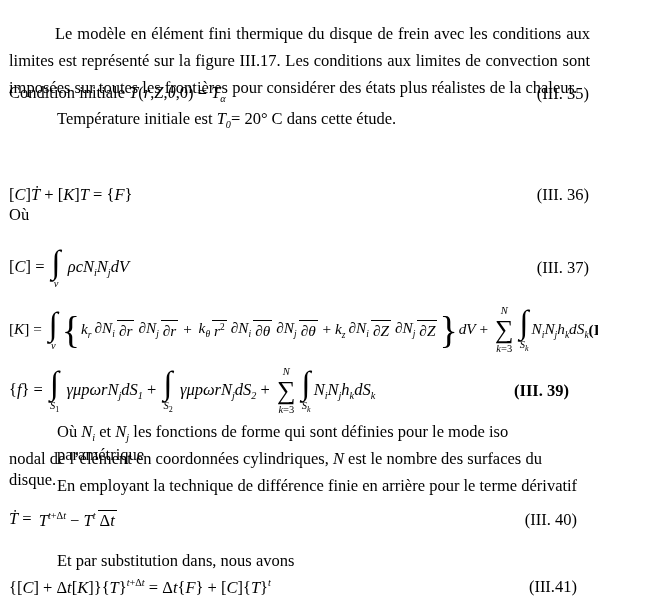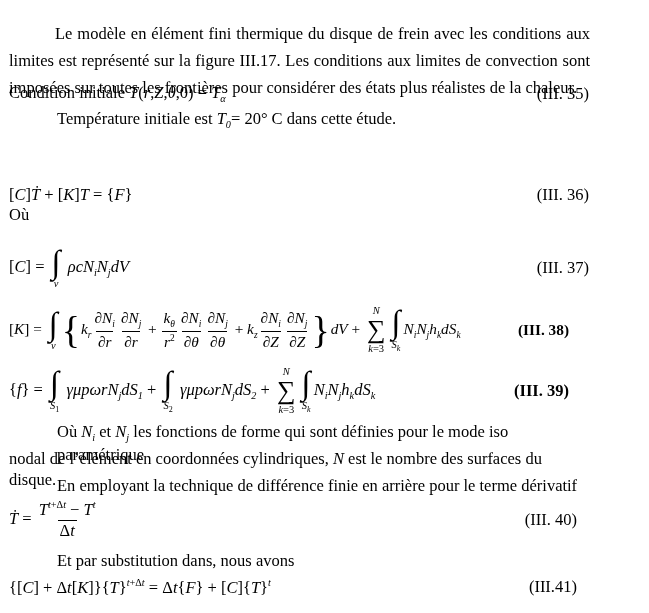--- a/index.html
+++ b/index.html
@@ -39,21 +39,20 @@
     line-height: 1;
   }
   .bigint { font-size: 33px; line-height: 0.95; font-style: normal; }
   .bigsum { font-size: 26px; line-height: 1; font-style: normal; }
   .opub { font-size: 10.5px; line-height: 1; margin-bottom: 1px; }
   .oplb { font-size: 10.5px; line-height: 1; margin-top: 1px; }
   .oplb sub, .opub sub { font-size: 8px; }
   
   .frac {
     display: inline-flex;
-    flex-direction: column;
     align-items: center;
     vertical-align: middle;
     margin: 0 1px;
     text-align: center;
     line-height: 1.15;
   }
   .frac .num { padding: 0 2px 1px 2px; }
   .frac .den { border-top: 1px solid #000; padding: 1px 2px 0 2px; }
   
   .bigbrace {

